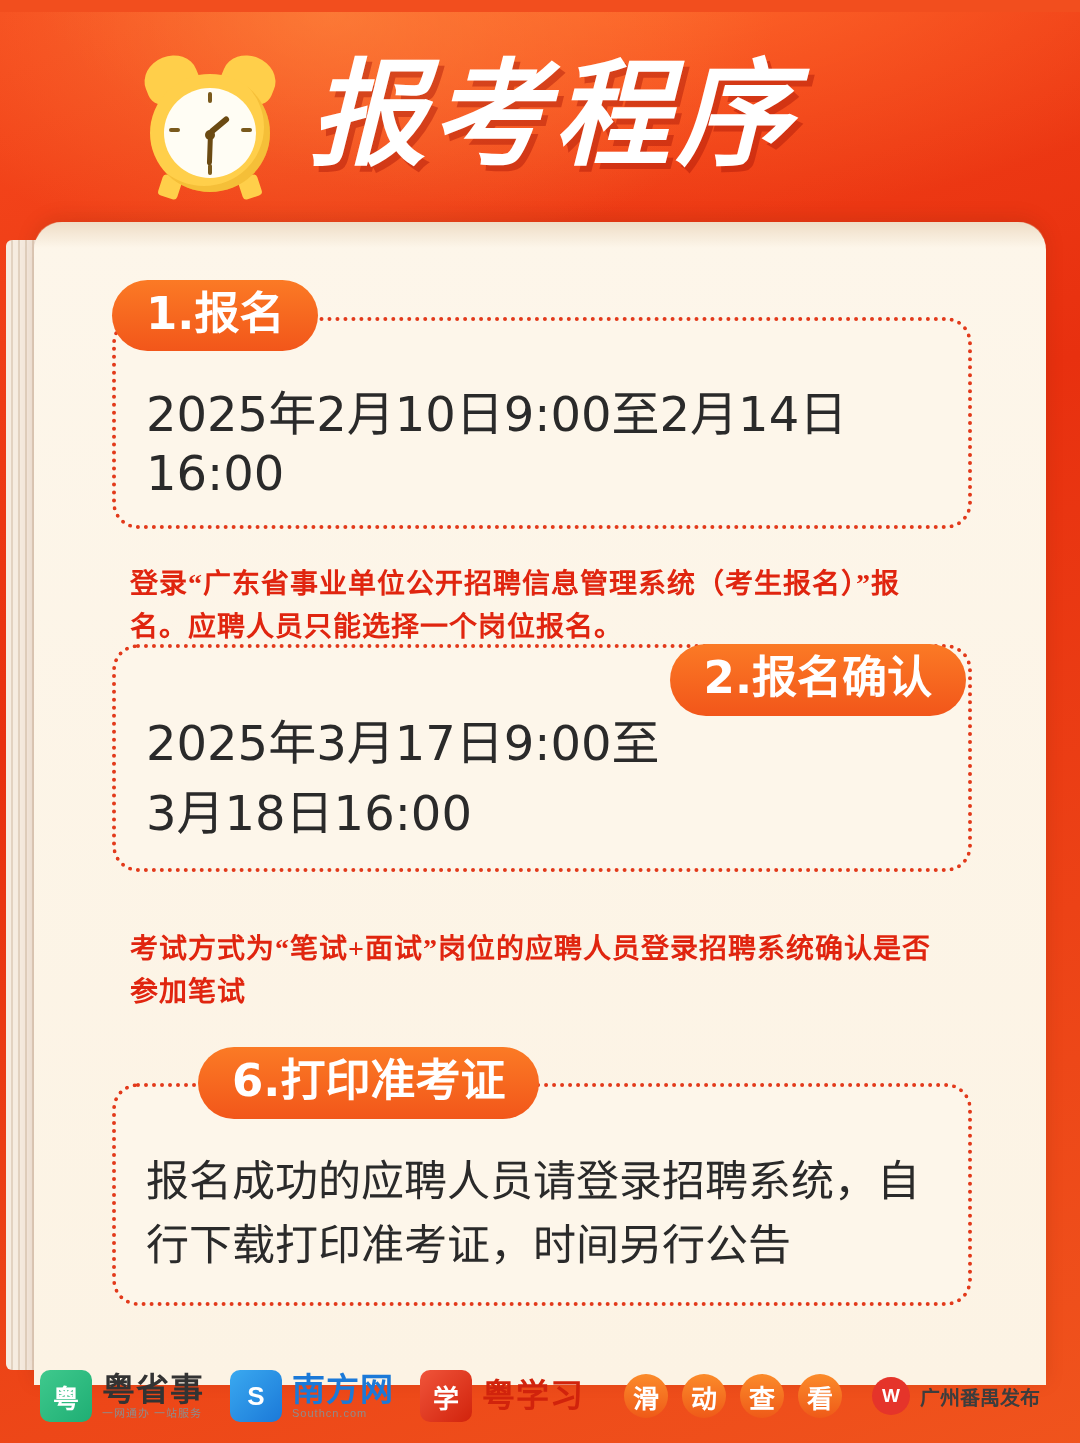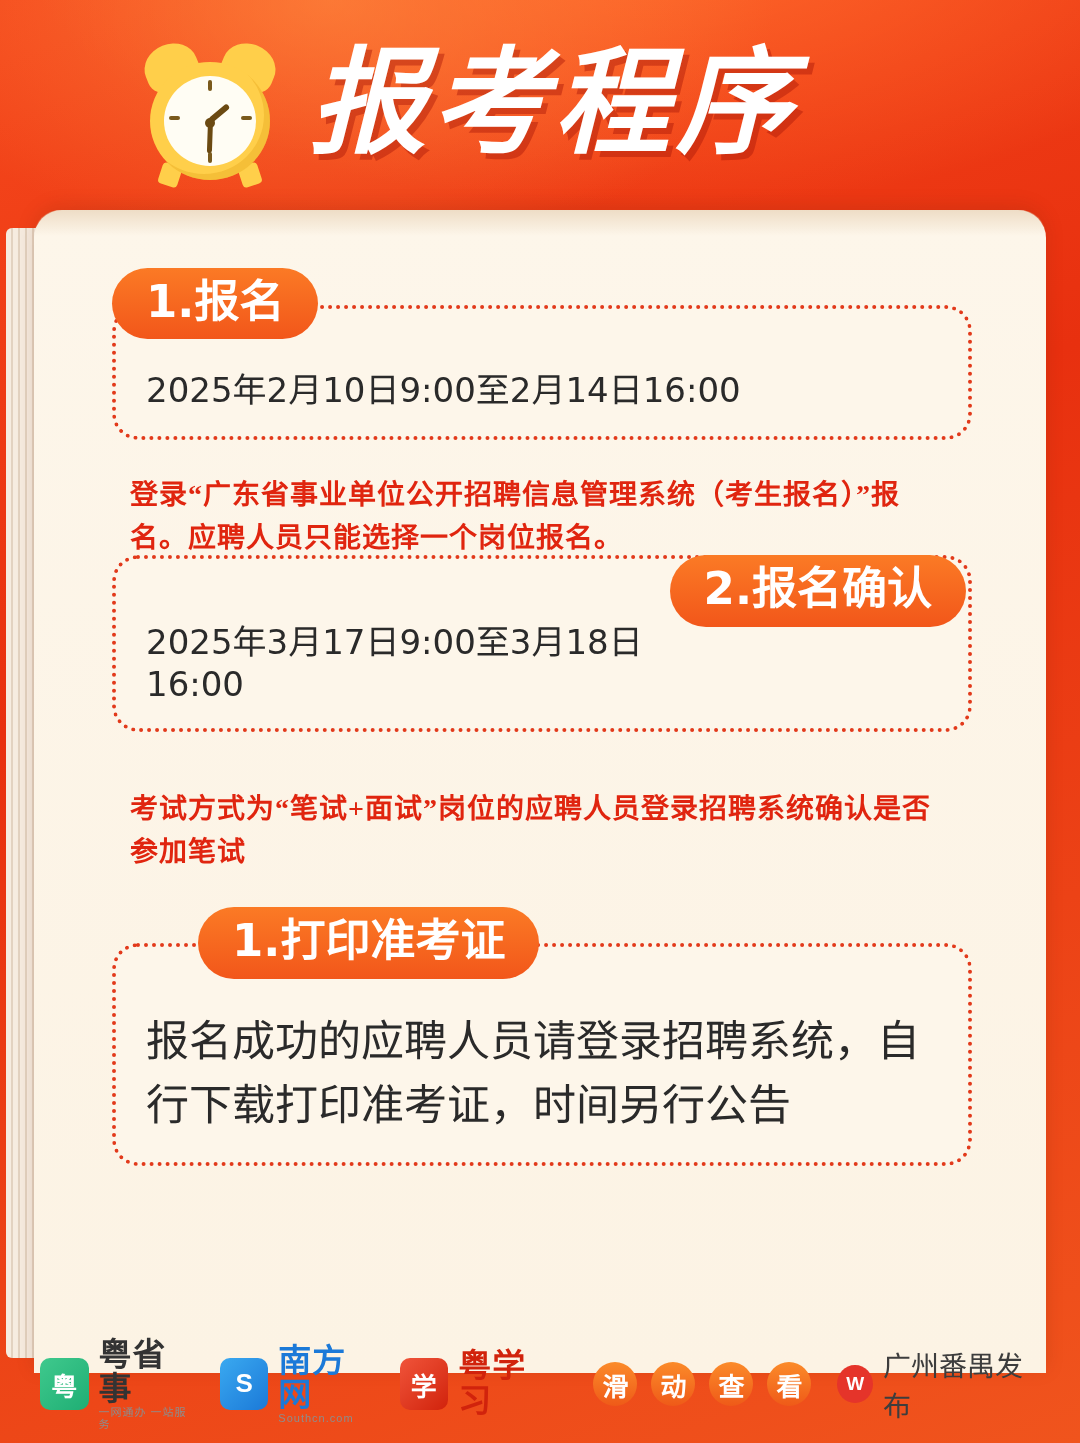--- a/index.html
+++ b/index.html
@@ -20,20 +20,21 @@
     background:
       radial-gradient(ellipse 900px 400px at 60% -5%, #ff6a2b 0%, rgba(255,106,43,0) 70%),
       linear-gradient(160deg, #f5481c 0%, #e8300f 40%, #f0541d 100%);
   }
 
   
   .header {
     position: relative;
     height: 218px;
     overflow: hidden;
+    margin-top: 12px;
   }
   .header-glow {
     position: absolute;
     left: -120px; top: -260px;
     width: 900px; height: 520px;
     background: radial-gradient(ellipse at center, rgba(255,150,70,.55) 0%, rgba(255,120,50,0) 70%);
     pointer-events: none;
   }
   .clock {
     position: absolute;
@@ -192,21 +193,21 @@
   .pill.right {
     float: right;
     margin-right: 6px;
   }
 
   .dotted-box {
     border: 4px dotted #e23a1b;
     border-radius: 26px;
     background: #fdf6ea;
     padding: 26px 30px 24px;
-    font-size: 34px;
+    font-size: 48px;
     color: #2a2a2a;
     letter-spacing: 0px;
     font-family: "DejaVu Sans", "Liberation Sans", sans-serif;
   }
   .box-1 {
     margin-top: -34px;
     padding-top: 54px;
   }
   .box-2 {
     margin-top: -34px;
@@ -309,23 +310,23 @@
     border-radius: 50%;
     background: #e5342a;
     color: #fff;
     font-size: 19px;
     display: flex;
     align-items: center;
     justify-content: center;
     font-weight: 700;
   }
   .weibo-name {
-    font-size: 28px;
+    font-size: 20px;
     color: #3d3d3d;
-    font-weight: 400;
+    font-weight: 700;
   }
 </style>
 </head>
 <body>
 
 <div class="poster">
 
   <div class="header">
     <div class="header-glow"></div>
 
@@ -361,21 +362,21 @@
         </div>
         <div class="para">登录“广东省事业单位公开招聘信息管理系统（考生报名）”报名。应聘人员只能选择一个岗位报名。</div>
 
         <div class="step clearfix">
           <div class="pill right">2.报名确认</div>
           <div class="dotted-box box-2">2025年3月17日9:00至3月18日16:00</div>
         </div>
         <div class="para p2">考试方式为“笔试+面试”岗位的应聘人员登录招聘系统确认是否参加笔试</div>
 
         <div class="step">
-          <div class="pill" style="margin-left:86px;">1.打印准考证</div>
+          <div class="pill" style="margin-left:86px;">6.打印准考证</div>
           <div class="dotted-box box-3">报名成功的应聘人员请登录招聘系统，自行下载打印准考证，时间另行公告</div>
         </div>
 
       </div>
     </div>
   </div>
 
   <div class="footer">
 
     <div class="logo">

